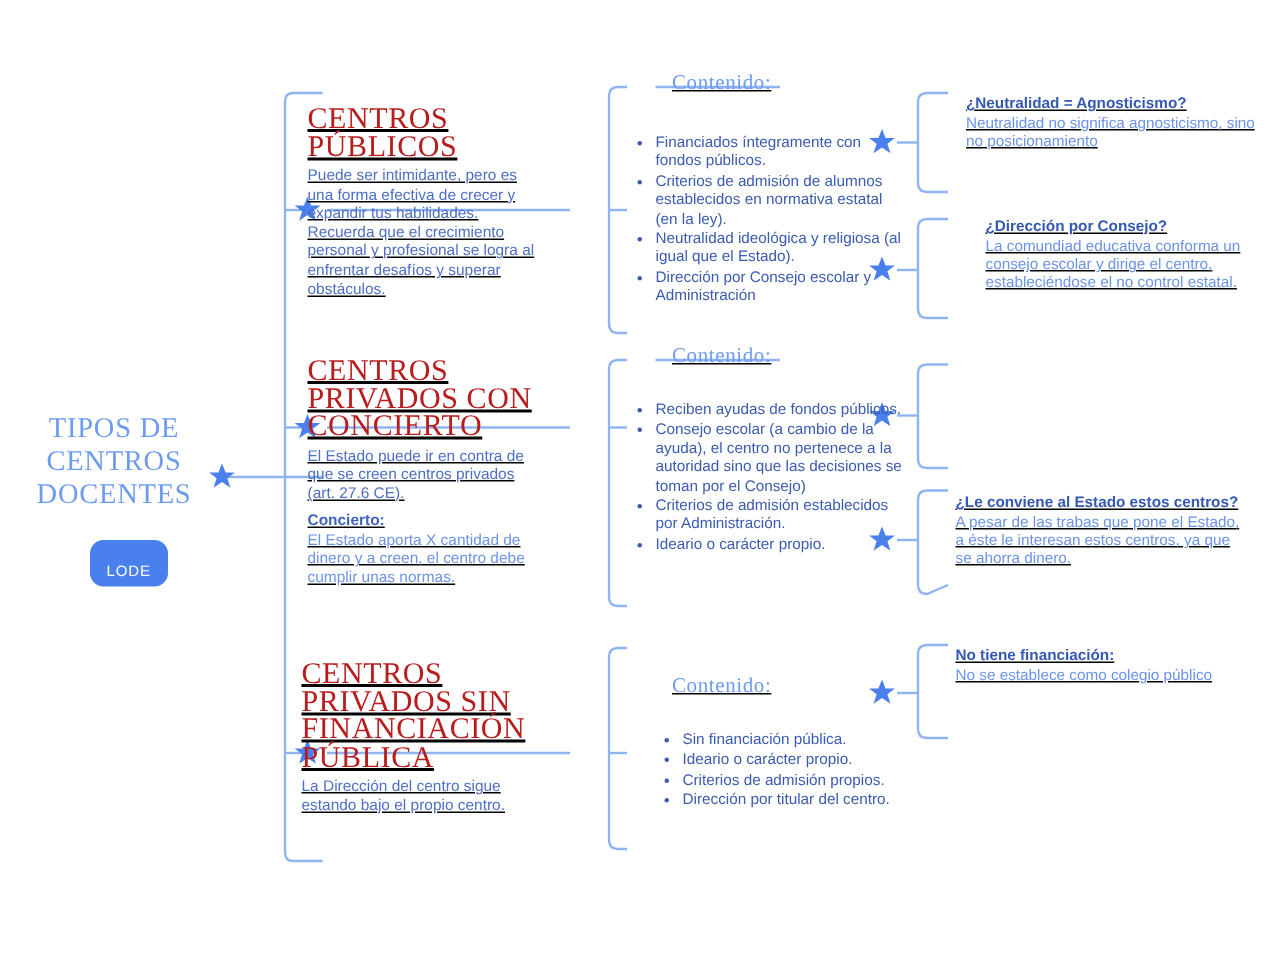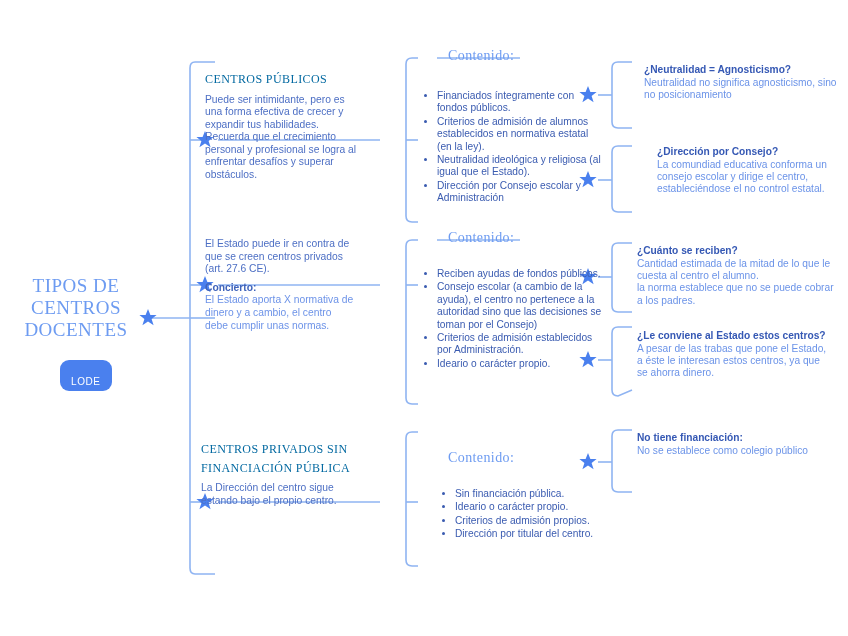--- a/index.html
+++ b/index.html
@@ -8,21 +8,21 @@
     background:#ffffff;
     font-family:"Liberation Sans", sans-serif;
     overflow:hidden;
   }
   #canvas{position:relative;width:848px;height:636px;}
 
   
   #wires{position:absolute;left:0;top:0;width:848px;height:636px;pointer-events:none;}
 
   
-  .node{position:absolute;}
+  .node{position:absolute;text-decoration:underline;}
 
   .root-title{
     position:absolute;
     left:6px;top:275px;width:140px;
     text-align:center;
     font-family:"Liberation Serif", serif;
     font-size:19px;line-height:22px;
     letter-spacing:.5px;
     color:#6d9bf1;
     font-weight:400;
@@ -31,22 +31,22 @@
     position:absolute;left:60px;top:360px;
     background:#4a80ee;color:#ffffff;
     font-size:10px;letter-spacing:.6px;
     padding:16px 11px 4px 11px;
     border-radius:9px;
     font-family:"Liberation Sans", sans-serif;
   }
 
   .branch-head{
     font-family:"Liberation Serif", serif;
-    font-size:12px;line-height:18.5px;
-    color:#0369a1;letter-spacing:.4px;
+    font-size:20px;line-height:18.5px;
+    color:#b91c1c;letter-spacing:.4px;
     margin:0 0 5px 0;font-weight:400;
   }
   .branch-body{
     font-size:10.3px;line-height:12.6px;
     color:#4d6fc4;
   }
   .sub-label{
     font-size:10.3px;line-height:12.6px;
     font-weight:bold;color:#3f63bb;
     margin-top:6px;
@@ -157,40 +157,36 @@
     <div class="leaf-head">¿Neutralidad = Agnosticismo?</div>
     <div class="leaf-body">Neutralidad no significa agnosticismo, sino no posicionamiento</div>
   </div>
 
   <div class="node" style="left:637px;top:146px;width:195px;margin-left:20px;">
     <div class="leaf-head">¿Dirección por Consejo?</div>
     <div class="leaf-body">La comundiad educativa conforma un consejo escolar y dirige el centro, estableciéndose el no control estatal.</div>
   </div>
 
   <div class="node" style="left:205px;top:238px;width:152px;">
+    <div class="branch-head">CENTROS PRIVADOS CON CONCIERTO</div>
     <div class="branch-body">El Estado puede ir en contra de que se creen centros privados (art. 27.6 CE).</div>
     <div class="sub-label">Concierto:</div>
-    <div class="sub-body">El Estado aporta X normativa de dinero y a cambio, el centro debe cumplir unas normas.</div>
+    <div class="sub-body">El Estado aporta X cantidad de dinero y a creen, el centro debe cumplir unas normas.</div>
   </div>
 
   <div class="node" style="left:448px;top:230px;width:150px;">
     <div class="contenido-label">Contenido:</div>
   </div>
   <ul class="bullets" style="position:absolute;left:422px;top:258px;width:170px;">
     <li>Reciben ayudas de fondos públicos.</li>
     <li>Consejo escolar (a cambio de la ayuda), el centro no pertenece a la autoridad sino que las decisiones se toman por el Consejo)</li>
     <li>Criterios de admisión establecidos por Administración.</li>
     <li>Ideario o carácter propio.</li>
   </ul>
 
-  <div class="node" style="left:637px;top:245px;width:200px;">
-    <div class="leaf-head">¿Cuánto se reciben?</div>
-    <div class="leaf-body">Cantidad estimada de la mitad de lo que le cuesta al centro el alumno.</div>
-    <div class="leaf-body u">la norma establece que no se puede cobrar a los padres.</div>
-  </div>
 
   <div class="node" style="left:637px;top:330px;width:196px;">
     <div class="leaf-head">¿Le conviene al Estado estos centros?</div>
     <div class="leaf-body">A pesar de las trabas que pone el Estado, a éste le interesan estos centros, ya que se ahorra dinero.</div>
   </div>
 
   <div class="node" style="left:201px;top:440px;width:152px;">
     <div class="branch-head">CENTROS PRIVADOS SIN FINANCIACIÓN PÚBLICA</div>
     <div class="branch-body">La Dirección del centro sigue estando bajo el propio centro.</div>
   </div>

